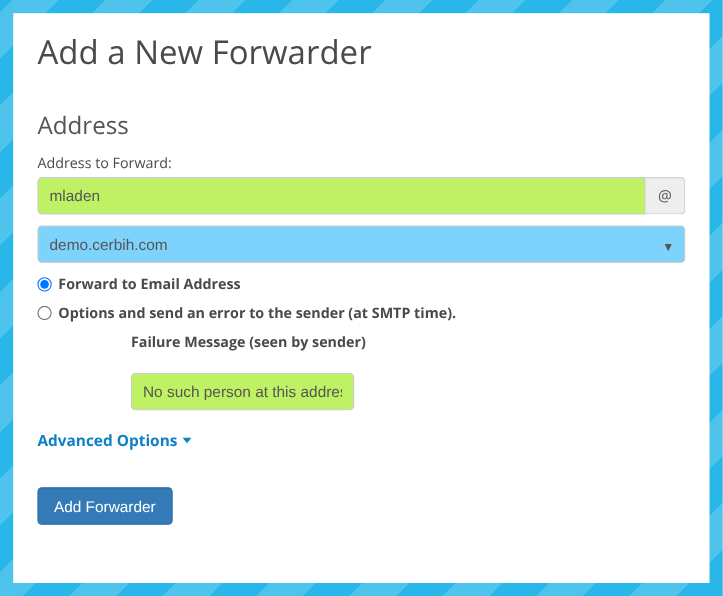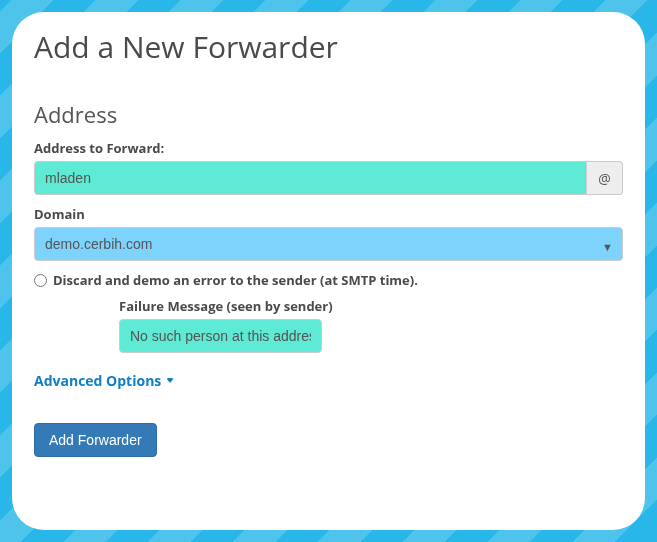--- a/index.html
+++ b/index.html
@@ -1,15 +1,15 @@
 <!DOCTYPE html>
 <html><head>
 <meta charset="utf-8">
 <style>
-  * { box-sizing: border-box; margin: 0; padding: 0; border-radius: 32px; }
+  * { box-sizing: border-box; margin: 0; padding: 0; }
   body {
     font-family: "Open Sans", "Segoe UI", Arial, sans-serif;
     background: repeating-linear-gradient(-45deg, #29b6e8 0 30px, #4ec3ec 30px 60px);
     width: 657px;
     height: 542px;
     padding: 12px;
   }
   .panel {
     background: #fff;
     width: 100%;
@@ -26,39 +26,39 @@
   }
   h2 {
     font-size: 22px;
     font-weight: 400;
     color: #555;
     margin-bottom: 10px;
     margin-top: 32px;
   }
   .label {
     font-size: 13px;
-    font-weight: 700;
+    font-weight: 400;
     color: #4a4a4a;
     margin-bottom: 4px;
     display: block;
   }
   .input-group {
     display: flex;
     width: 100%;
     margin-bottom: 10px;
   }
   .text-input {
     flex: 1;
     height: 34px;
     border: 1px solid #ccc;
     border-radius: 4px;
     padding: 0 10px;
     font-size: 14px;
     color: #555;
-    background: #5eead4;
+    background: #bef264;
   }
   .input-addon {
     width: 36px;
     height: 34px;
     border: 1px solid #ccc;
     border-left: none;
     border-radius: 0 4px 4px 0;
     background: #eee;
     display: flex;
     align-items: center;
@@ -109,21 +109,21 @@
     color: #4a4a4a;
   }
   .sub-block {
     padding-left: 85px;
     margin-bottom: 14px;
   }
   .sub-label {
     font-size: 13px;
     font-weight: 700;
     color: #4a4a4a;
-    margin-bottom: 4px;
+    margin-bottom: 20px;
     display: block;
   }
   .adv-link {
     color: #0f80c7;
     font-size: 14px;
     font-weight: 700;
     cursor: pointer;
     display: inline-flex;
     align-items: center;
     gap: 5px;
@@ -157,33 +157,36 @@
   <h2>Address</h2>
 
   <label class="label">Address to Forward:</label>
   <div class="input-group">
     <input type="text" class="text-input with-addon" value="mladen" style="">
     <div class="input-addon">
       <span>@</span>
     </div>
   </div>
 
-  <label class="label">Domain</label>
   <div class="select-wrap">
     <select class="select">
       <option>demo.cerbih.com</option>
     </select>
     <span class="select-caret">▼</span>
   </div>
 
 
+  <div class="radio-row">
+    <input type="radio" name="dest" checked="" style="">
+    <span class="rlabel">Forward to Email Address</span>
+  </div>
 
   <div class="radio-row">
     <input type="radio" name="dest" style="">
-    <span class="rlabel">Discard and demo an error to the sender (at SMTP time).</span>
+    <span class="rlabel">Options and send an error to the sender (at SMTP time).</span>
   </div>
   <div class="sub-block">
     <label class="sub-label">Failure Message (seen by sender)</label>
     <input type="text" class="text-input" value="No such person at this address." style="">
   </div>
 
   <div class="adv-link">
     <span>Advanced Options</span>
     <span class="caret-down"></span>
   </div>

